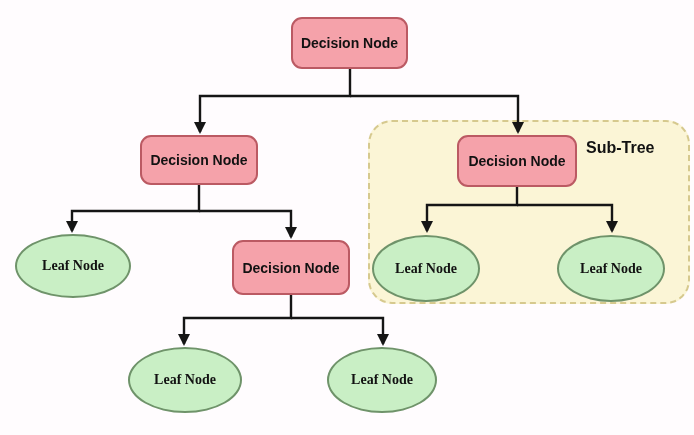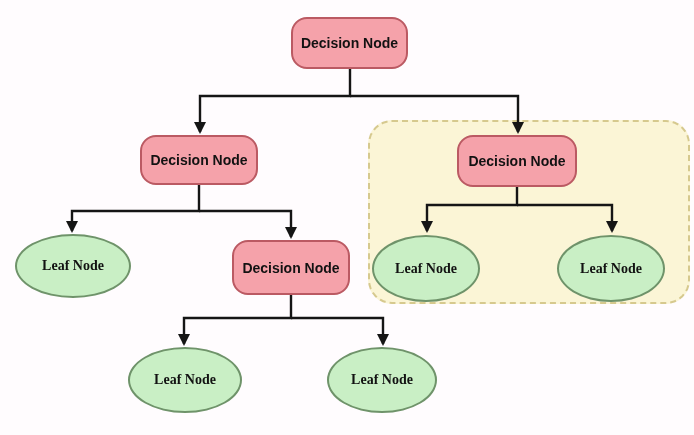--- a/index.html
+++ b/index.html
@@ -31,21 +31,21 @@
   svg.connectors path{stroke:var(--connector);stroke-width:2.4;fill:none;}
   svg.connectors .arrowhead{fill:var(--connector);stroke:none;}
   .node{
     position:absolute;display:flex;align-items:center;justify-content:center;
     font-weight:bold;font-size:14px;color:var(--text);
     box-sizing:border-box;text-align:center;z-index:2;
   }
   .decision{
     background:var(--decision-fill);
     border:2px solid var(--decision-border);
-    border-radius:16px;
+    border-radius:11px;
   }
   .leaf{
     background:var(--leaf-fill);
     border:2px solid var(--leaf-border);
     border-radius:50%;
     font-family:Liberation Serif, serif;
   }
 </style>
 </head>
 <body>
@@ -81,14 +81,15 @@
   <div class="node leaf" style="left:15px;top:234px;width:116px;height:64px;">Leaf Node</div>
 
   <div class="node leaf" style="left:128px;top:347px;width:114px;height:66px;">Leaf Node</div>
 
   <div class="node leaf" style="left:327px;top:347px;width:110px;height:66px;">Leaf Node</div>
 
   <div class="node leaf" style="left:372px;top:235px;width:108px;height:67px;">Leaf Node</div>
 
   <div class="node leaf" style="left:557px;top:235px;width:108px;height:67px;">Leaf Node</div>
 
+  <div class="subtree-label">Sub-Tree</div>
 
 </div>
 
 </body></html>

